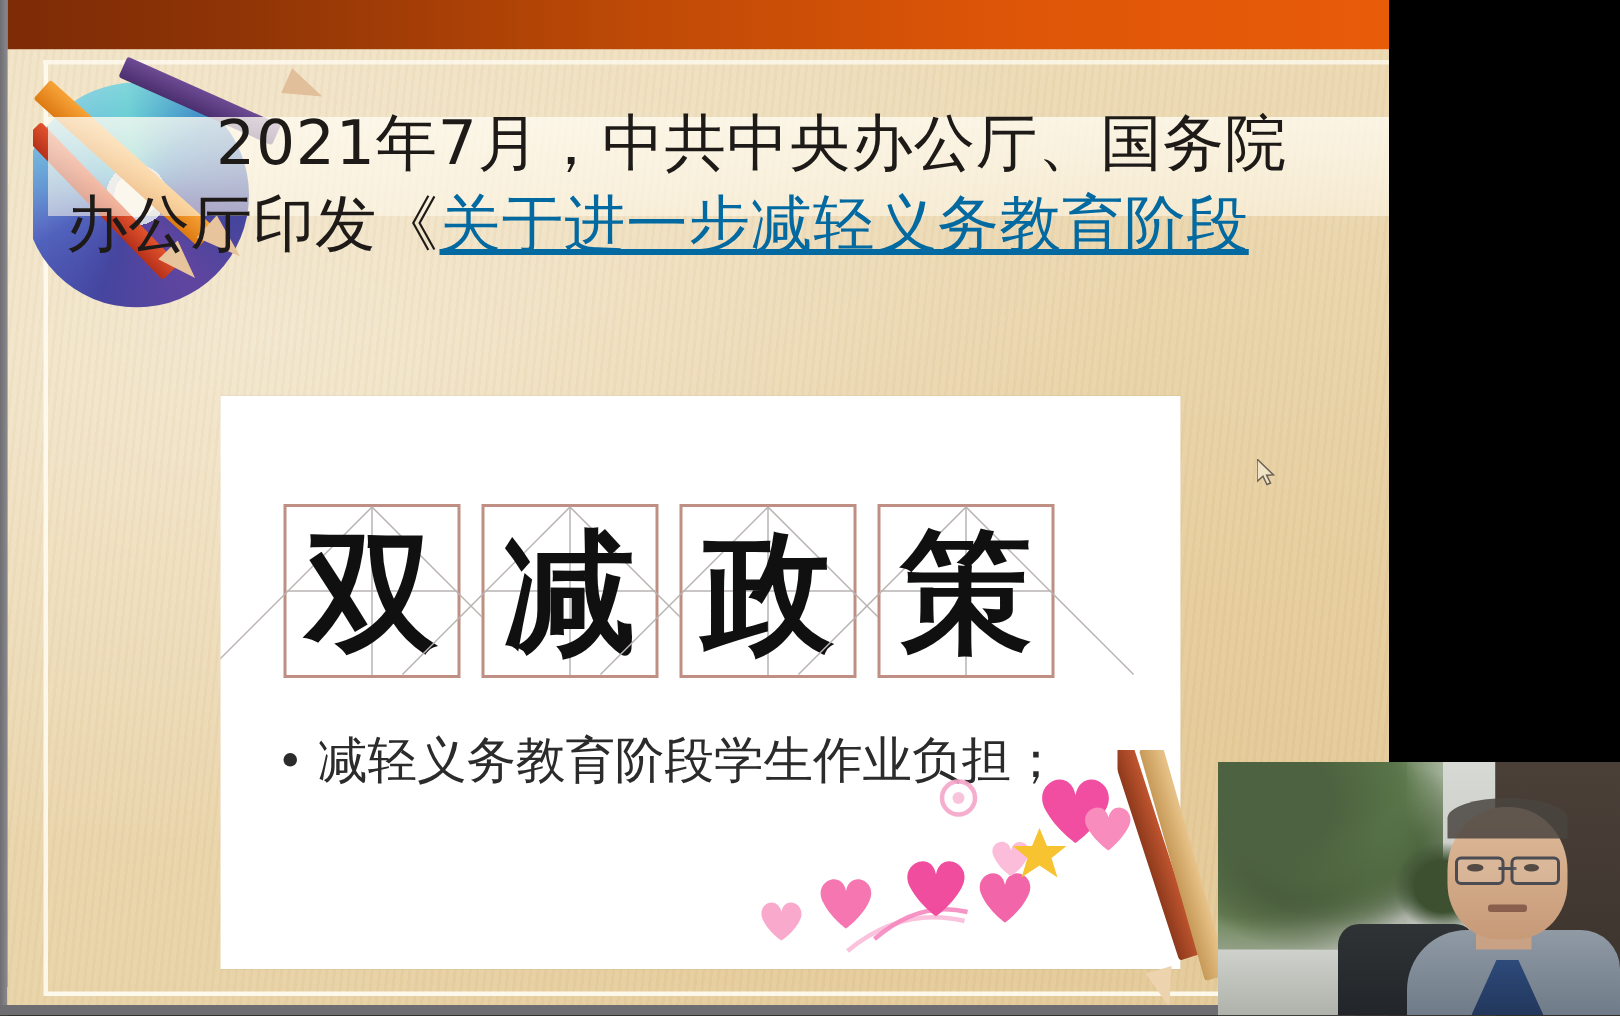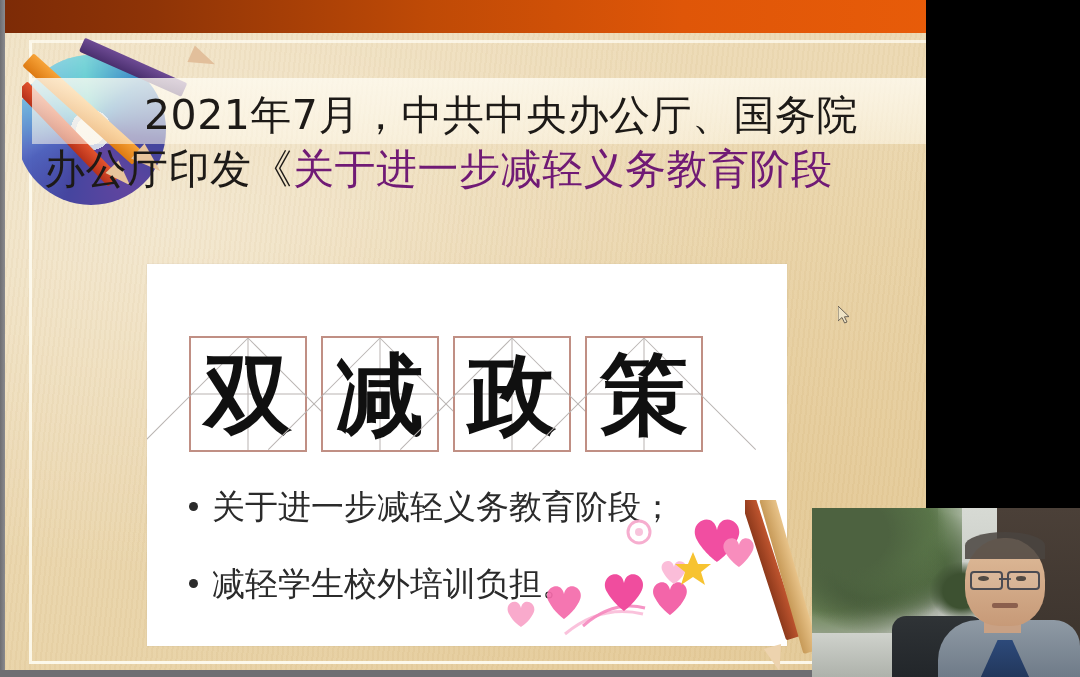--- a/index.html
+++ b/index.html
@@ -48,29 +48,29 @@
        conic-gradient(from 200deg,#3f3f9e,#4b61c0,#2e9fd4,#3ec2c9,#2f7ec6,#3a3f9c,#5b3f9e,#3f3f9e);
      filter:blur(.4px);opacity:.96;}
   .cd-sheen{position:absolute;left:-6px;top:22px;width:150px;height:150px;border-radius:50%;
      background:linear-gradient(145deg,rgba(255,255,255,.55) 0%,rgba(255,255,255,0) 45%);}
   .pencil{position:absolute;transform-origin:0 50%;border-radius:2px;}
   .p-tip{position:absolute;width:0;height:0;}
 
   
   .band1{position:absolute;left:27px;top:78px;width:897px;height:66px;
      background:linear-gradient(to bottom,rgba(255,252,242,.78),rgba(255,250,236,.55));}
-  .title-wrap{position:absolute;left:27px;top:88px;width:900px;
+  .title-wrap{position:absolute;left:27px;top:68px;width:900px;
      font-family:"DejaVu Sans","Liberation Sans",sans-serif;
      font-size:41px;line-height:1.33;letter-spacing:.5px;white-space:nowrap;}
   .tl{height:54px;}
   .tl.l1{padding-left:112px;}
   .tl.l2{padding-left:12px;}
   .tl.l3{padding-left:12px;}
   .ink{color:#1d1a17;}
-  .red{color:#701a75;}
+  .red{color:#0369a1;text-decoration:underline;}
 
   
   .card{position:absolute;left:142px;top:264px;width:640px;height:382px;background:#fff;overflow:hidden;
      box-shadow:0 0 1px rgba(0,0,0,.15);}
 
   
   .grid-row{position:absolute;left:42px;top:72px;display:flex;gap:14px;}
   .cellbox{position:relative;width:114px;height:112px;border:2px solid #c08f84;background:#fff;}
   .cellbox i{position:absolute;background:#b9b4b2;}
   .cellbox i.h{left:0;top:50%;width:100%;height:1px;transform:translateY(-.5px);}
@@ -204,25 +204,21 @@
             <i class="d2"></i>
             <i class="h"></i>
             <i class="v"></i>
           <b>策</b>
         </div>
       </div>
 
       <div class="bullets">
         <div class="bullet">
           <span class="dot"></span>
-          <span>关于进一步减轻义务教育阶段；</span>
-        </div>
-        <div class="bullet">
-          <span class="dot"></span>
-          <span>减轻学生校外培训负担。</span>
+          <span>减轻义务教育阶段学生作业负担；</span>
         </div>
       </div>
 
       <div class="hearts">
         <svg width="300" height="150" viewBox="0 0 300 150">
           <g opacity="0.92">
             <path d="M210 44c-10-18 16-30 20-10 4-20 30-8 20 10-7 13-20 22-20 22s-13-9-20-22z" fill="#f0409a"></path>
             <path d="M238 56c-7-12 11-20 14-7 3-13 20-5 13 7-5 9-13 15-13 15s-9-6-14-15z" fill="#f884b8"></path>
             <path d="M120 96c-9-16 14-26 17-9 3-17 26-7 17 9-6 11-17 19-17 19s-11-8-17-19z" fill="#ef3e96"></path>
             <path d="M62 106c-8-14 12-23 15-8 3-15 23-6 15 8-5 10-15 17-15 17s-10-7-15-17z" fill="#f56bab"></path>

